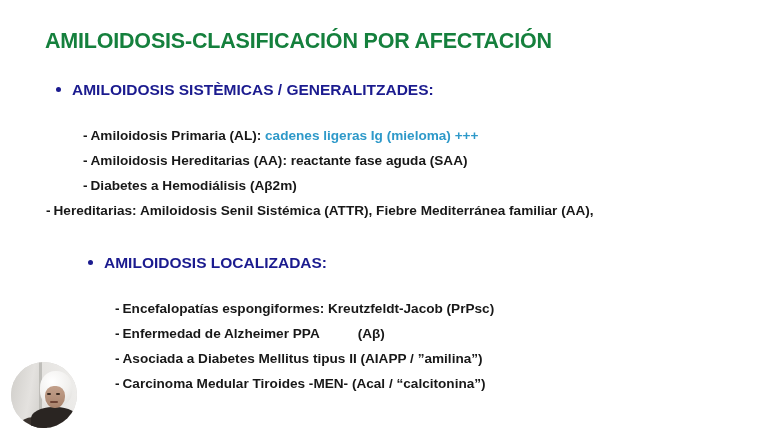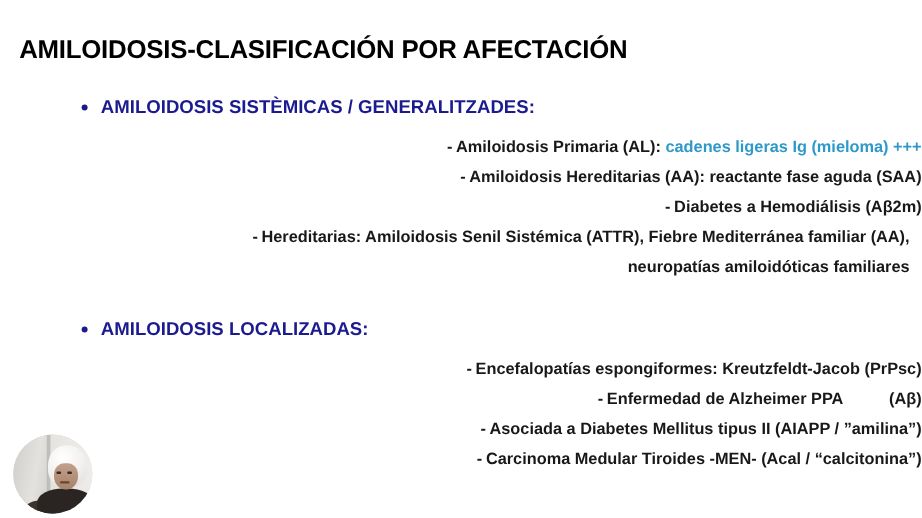--- a/index.html
+++ b/index.html
@@ -17,42 +17,43 @@
 
   .slide {
     position: absolute;
     inset: 0;
     background: #ffffff;
   }
 
   
   .slide-title {
     position: absolute;
-    left: 16px;
+    left: 45px;
     top: 29px;
     font-size: 21.5px;
     font-weight: 700;
     letter-spacing: -0.2px;
-    color: #000000;
+    color: #15803d;
     white-space: nowrap;
   }
 
   
   .body-area {
     position: absolute;
-    left: 12px;
+    left: 0;
     top: 78px;
     right: 0;
   }
 
   .section {
     position: relative;
   }
   .section + .section {
     margin-top: 28px;
+    padding-left: 32px;
   }
 
   .section-heading {
     position: relative;
     padding-left: 72px;
     font-size: 15.5px;
     font-weight: 700;
     color: #1b1b8f;
     line-height: 24px;
     white-space: nowrap;
@@ -61,22 +62,21 @@
     position: absolute;
     left: 56px;
     top: 9px;
     width: 5px;
     height: 5px;
     border-radius: 50%;
     background: #1b1b8f;
   }
 
   .items {
-    margin-top: 8px;
-    text-align: right;
+    margin-top: 21px;
   }
 
   .item {
     padding-left: 83px;
     font-size: 13.6px;
     font-weight: 700;
     color: #181818;
     line-height: 25px;
     white-space: nowrap;
   }
@@ -221,21 +221,20 @@
         <div class="item">
           <span class="dash">-</span><span>Amiloidosis Hereditarias (AA): reactante fase aguda (SAA)</span>
         </div>
 
         <div class="item">
           <span class="dash">-</span><span>Diabetes a Hemodiálisis (Aβ2m)</span>
         </div>
 
         <div class="item wraps">
           <span class="dash">-</span><span>Hereditarias: Amiloidosis Senil Sistémica (ATTR), Fiebre Mediterránea familiar (AA),</span>
-          <span class="cont">neuropatías amiloidóticas familiares</span>
         </div>
 
       </div>
     </div>
 
     <div class="section">
       <div class="section-heading">
         <span class="bullet-dot"></span>
         <span>AMILOIDOSIS LOCALIZADAS:</span>
       </div>

